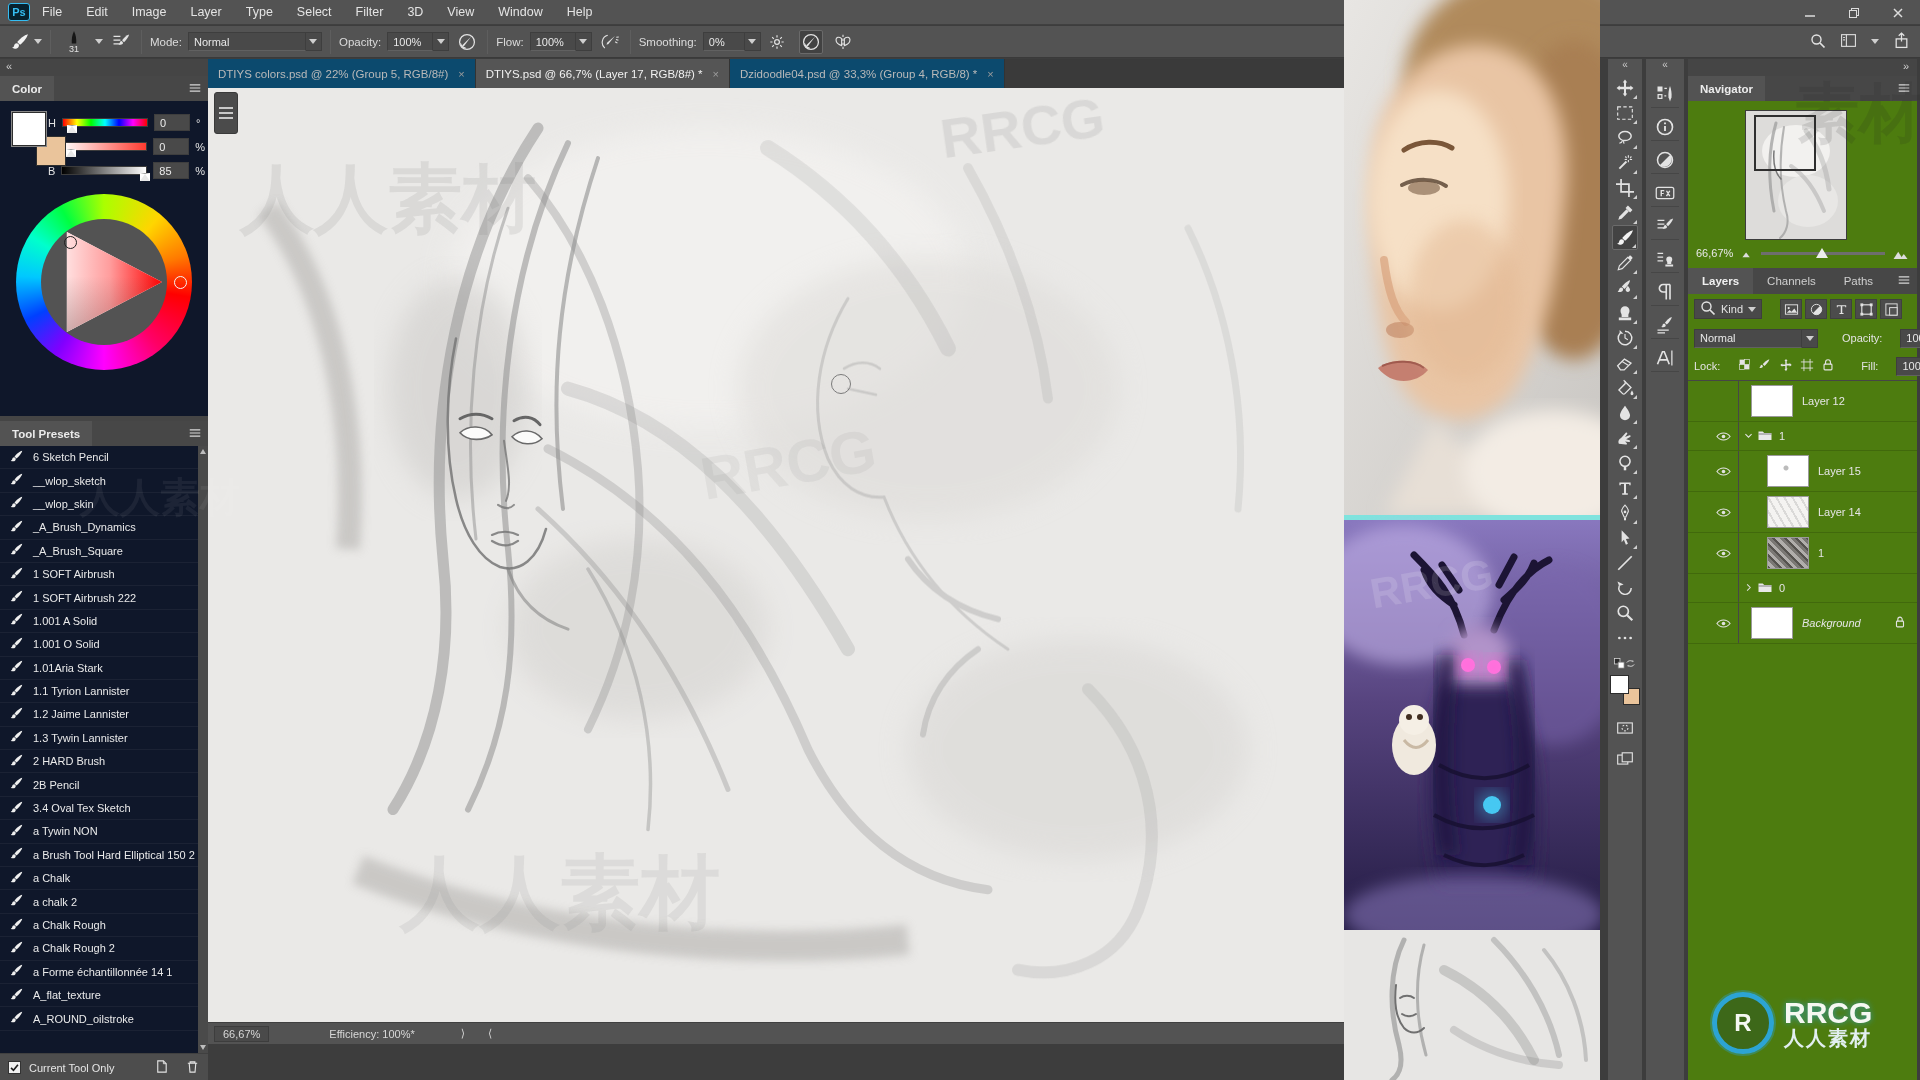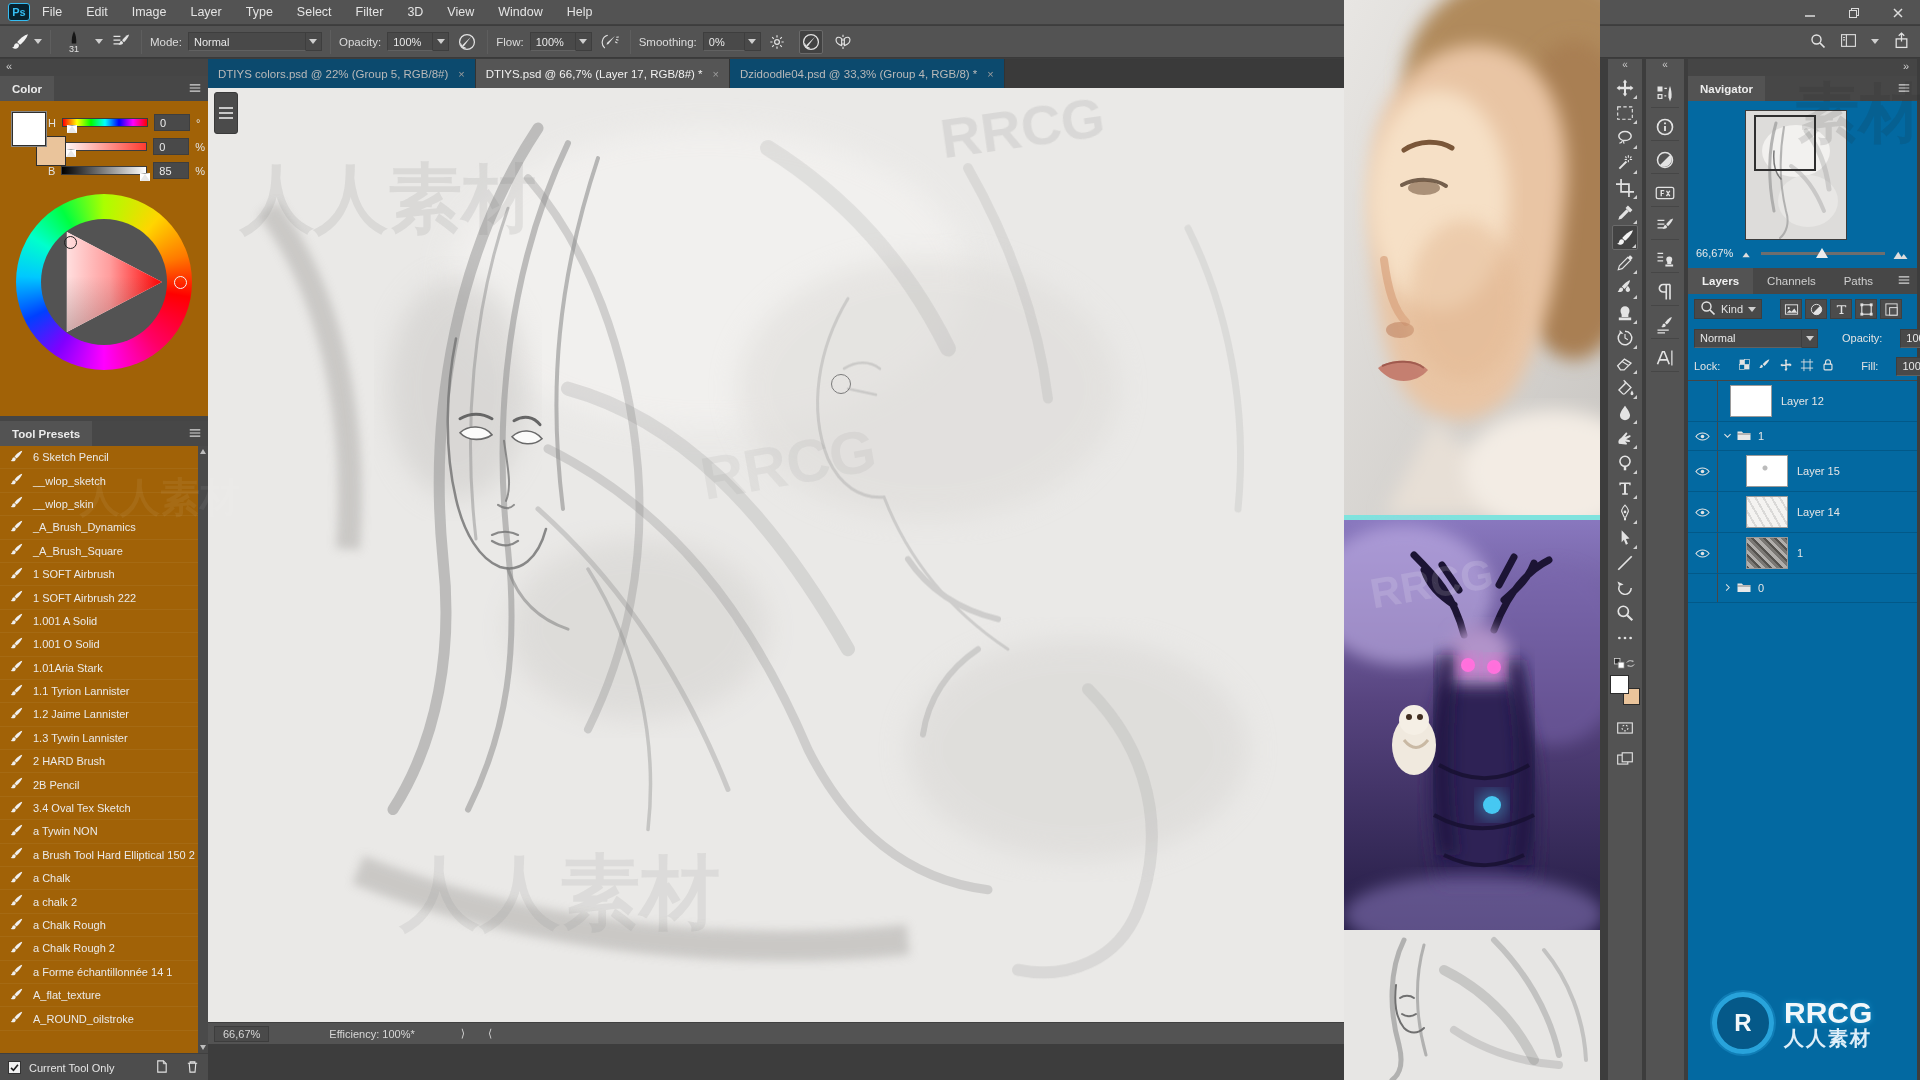--- a/index.html
+++ b/index.html
@@ -45,21 +45,21 @@
     z-index:4; overflow:hidden; }
   .statusbar { position:absolute; left:208px; top:1022px; width:1136px; height:22px; background:#535353;
     border-top:1px solid #404040; display:flex; align-items:center; color:#d8d8d8; font-size:11px; z-index:5; }
   .statusbar .zoombox { margin-left:6px; background:#4a4a4a; border:1px solid #3d3d3d; padding:1px 8px; }
   .statusbar .eff { margin-left:60px; }
   .statusbar .nav-arrows { margin-left:46px; letter-spacing:10px; color:#cfcfcf; }
 
   
   .leftdock { position:absolute; left:0; top:59px; width:208px; height:1021px; background:#454545; z-index:6; }
   .collapse-strip { height:17px; color:#cfcfcf; font-size:11px; padding:1px 6px; }
-  .panel { background:#a16207; position:absolute; left:0; width:208px; }
+  .panel { background:#0f172a; position:absolute; left:0; width:208px; }
   .panel-head { height:25px; background:#474747; display:flex; align-items:center; position:relative; }
   .panel-tabname { height:25px; background:#535353; color:#ececec; font-size:11.5px; font-weight:bold;
     padding:0 12px; display:flex; align-items:center; }
   .panel-menu { position:absolute; right:6px; top:5px; }
   #colorPanel { top:17px; height:340px; }
   .hsb { position:absolute; left:48px; display:flex; align-items:center; gap:6px; color:#e2e2e2; font-size:11px; }
   .hsb .track { width:86px; height:9px; border:1px solid #3c3c3c; position:relative; }
   .hsb .thumb { position:absolute; bottom:-7px; width:0; height:0; border-left:5px solid transparent;
     border-right:5px solid transparent; border-bottom:7px solid #e8e8e8; }
   .hsb .val { width:36px; height:17px; background:#494949; border:1px solid #3e3e3e; color:#ececec;
@@ -110,21 +110,21 @@
     border-left:4px solid transparent; border-bottom:4px solid #cfcfcf; }
   .ptool { width:28px; height:28px; margin:5px auto; display:flex; align-items:center; justify-content:center;
     border-bottom:1px solid rgba(0,0,0,.15); }
   .fgbg { position:relative; width:30px; height:30px; margin:6px auto 0; }
   .fgbg .fg { position:absolute; left:0; top:0; width:19px; height:19px; background:#fff; border:1px solid #2c2c2c; z-index:2; }
   .fgbg .bg { position:absolute; right:0; bottom:0; width:17px; height:17px; background:#eac49b; border:1px solid #2c2c2c; }
 
   
   .rightdock { position:absolute; left:1688px; top:59px; width:229px; height:1021px; background:#454545; z-index:6; }
   .rcollapse { height:17px; text-align:right; color:#cfcfcf; font-size:11px; padding:1px 8px; }
-  .rpanel { position:absolute; left:0; width:229px; background:#0369a1; }
+  .rpanel { position:absolute; left:0; width:229px; background:#4d7c0f; }
   #navPanel { top:17px; height:192px; }
   .nav-thumb { position:absolute; left:58px; top:35px; width:100px; height:128px; background:#d9d8d6;
     box-shadow:0 0 0 1px #3c3c3c; }
   .nav-view { position:absolute; left:8px; top:4px; width:62px; height:56px; border:2px solid #2f2f2f; }
   .nav-foot { position:absolute; left:0; bottom:6px; width:229px; height:18px; display:flex; align-items:center;
     color:#e8e8e8; font-size:11px; gap:8px; padding:0 8px; }
   .nav-track { flex:1; height:3px; background:#6e6e6e; position:relative; }
   .nav-thumbtri { position:absolute; top:-4px; left:44%; width:0; height:0; border-left:6px solid transparent;
     border-right:6px solid transparent; border-bottom:10px solid #ececec; }
   #layersPanel { top:209px; height:812px; }
@@ -133,21 +133,21 @@
   .ltab.active { background:#535353; color:#f0f0f0; font-weight:bold; }
   .lrow { display:flex; align-items:center; padding:0 6px; color:#e3e3e3; font-size:11px; gap:18px; }
   .kindbox { display:flex; align-items:center; gap:5px; background:#494949; border:1px solid #3e3e3e;
     height:20px; padding:0 5px; width:92px; }
   .kindbox .tri-dn { margin-left:auto; }
   .fbtn { width:22px; height:20px; display:flex; align-items:center; justify-content:center;
     background:#4c4c4c; border:1px solid #404040; }
   .toggle { width:12px; height:18px; margin-left:4px; background:linear-gradient(#e9e9e9 0 9px,#4c4c4c 9px);
     border:1px solid #3a3a3a; border-radius:6px; }
   .layer-row { display:flex; align-items:center; height:41px; border-bottom:1px solid rgba(0,0,0,.15);
-    color:#e6e6e6; font-size:11px; }
+    color:#e6e6e6; font-size:11px;padding-left:21px; }
   .layer-row.grp { height:29px; }
   .layer-row.selected { background:#6e6e6e; }
   .eyecell { width:30px; align-self:stretch; border-right:1px solid #474747; display:flex;
     align-items:center; justify-content:center; flex:none; }
   .thumb { width:42px; height:32px; background:#fff; border:1px solid #9a9a9a; margin:0 9px 0 8px; flex:none; }
   .layer-row.selected .thumb { border:1px solid #fff; outline:1px solid #2b2b2b; }
   .t-mark { background:#fff radial-gradient(circle at 45% 40%, #bbb 0 2px, transparent 3px); }
   .t-faint { background:#fdfdfd linear-gradient(115deg,transparent 40%,rgba(160,160,160,.25) 42%,transparent 46%,transparent 60%,rgba(150,150,150,.3) 63%,transparent 66%); }
   .t-light { background:#f4f3f1 repeating-linear-gradient(60deg,rgba(140,140,140,.25) 0 2px,transparent 2px 7px); }
   .t-dark { background:#9b9996 repeating-linear-gradient(45deg,#55534f 0 2px,#b0aeab 2px 5px,#7a7874 5px 8px); }
@@ -1192,20 +1192,35 @@
             <span style="width: 4px;"></span>
             <span class="grp-caret"><svg width="11" height="11" viewBox="0 0 16 16">
                 <path d="M6 3.5L10.5 8 6 12.5" stroke="#e3e3e3" fill="none" stroke-width="1.5"></path>
               </svg></span>
             <span style="margin: 0px 6px 0px 4px;"><svg width="16" height="16" viewBox="0 0 16 16">
                 <path d="M1.5 13V4.5h4.2L7.2 6h7.3v7z" fill="#e8e8e8"></path>
                 <path d="M1.5 7h13" stroke="#535353" stroke-width=".7"></path>
               </svg></span>
             <span>0</span>
           </div>
+          <div class="layer-row">
+            <span class="eyecell">
+              <svg width="15" height="15" viewBox="0 0 16 16">
+                <path d="M1 8s2.8-3.7 7-3.7S15 8 15 8s-2.8 3.7-7 3.7S1 8 1 8z" stroke="#e3e3e3" fill="none" stroke-width="1.2"></path>
+                <circle cx="8" cy="8" r="1.9" fill="#e3e3e3"></circle>
+              </svg>
+            </span>
+            <span style="width: 4px;"></span>
+            <span class="thumb "></span>
+            <span class="italic">Background</span>
+            <span class="lockpad"><svg width="14" height="14" viewBox="0 0 16 16">
+                <rect x="4" y="7" width="8" height="6.5" rx="1" stroke="#e3e3e3" fill="none" stroke-width="1.3"></rect>
+                <path d="M5.5 7V5a2.5 2.5 0 015 0v2" stroke="#e3e3e3" fill="none" stroke-width="1.3"></path>
+              </svg></span>
+          </div>
         </div>
     </section>
   </div>
 
   <div id="wmLayer">
       <div class="wm" style="left: 240px; top: 150px; font-size: 74px; color: rgba(120, 120, 120, 0.14); transform: rotate(0deg);">人人素材</div>
       <div class="wm" style="left: 940px; top: 95px; font-size: 56px; color: rgba(130, 130, 130, 0.16); transform: rotate(-8deg);">RRCG</div>
       <div class="wm" style="left: 1795px; top: 70px; font-size: 64px; color: rgba(30, 30, 30, 0.12); transform: rotate(0deg);">素材</div>
       <div class="wm" style="left: 400px; top: 840px; font-size: 80px; color: rgba(120, 120, 120, 0.12); transform: rotate(0deg);">人人素材</div>
       <div class="wm" style="left: 700px; top: 430px; font-size: 60px; color: rgba(130, 130, 130, 0.1); transform: rotate(-10deg);">RRCG</div>

